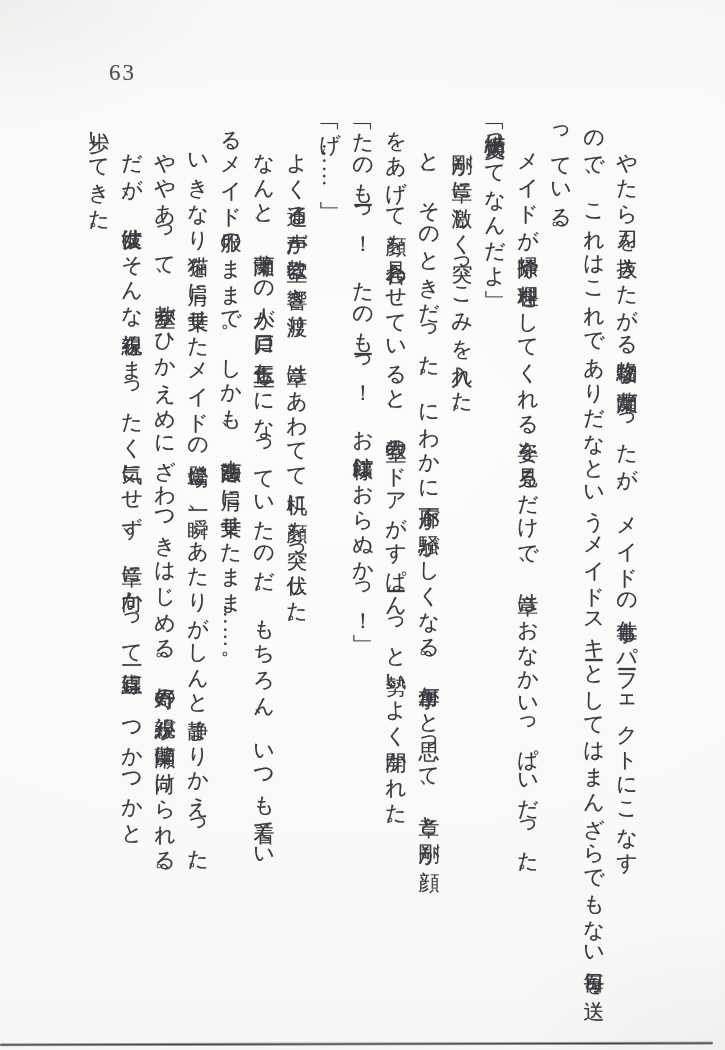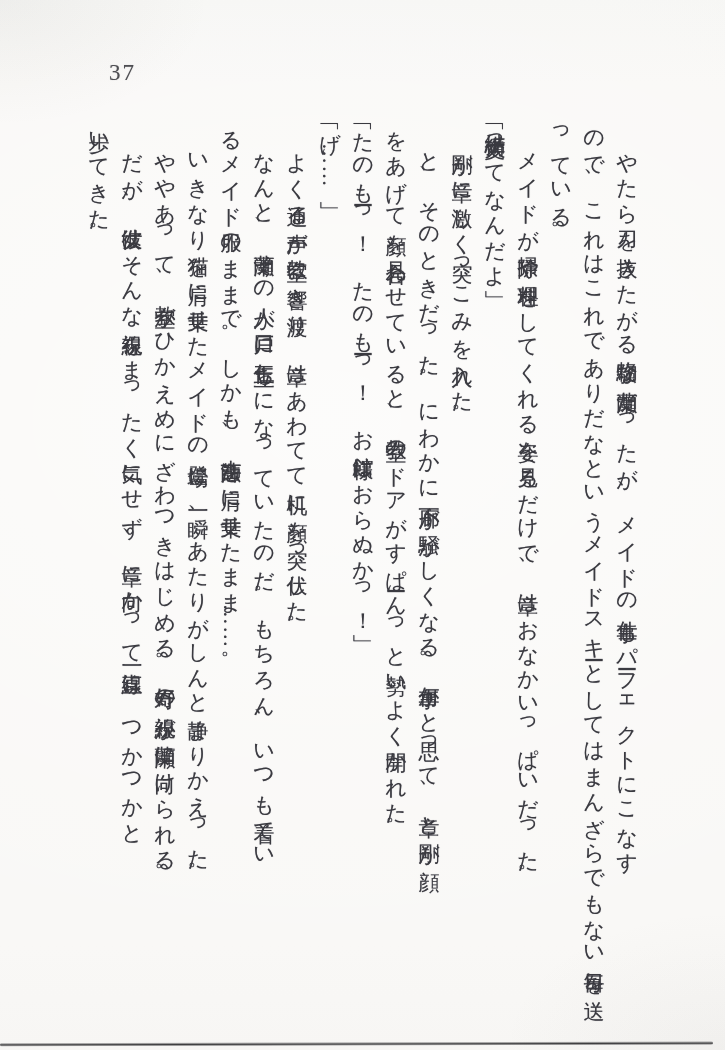--- a/index.html
+++ b/index.html
@@ -69,21 +69,21 @@
       rgba(70,70,72,0.5) 80%,
       rgba(70,70,72,0) 100%);
     border-radius: 2px;
   }
 </style>
 </head>
 <body>
 
 <div id="stage">
 
-  <div class="page-number">37</div>
+  <div class="page-number">63</div>
 
   <div class="text-block">
     <p class="text-line">　やたら刀を抜きたがる物騒な蘭瀬だったが、メイドの仕事もパーフェクトにこなす</p>
     <p class="text-line">ので、これはこれでありだなというメイドスキーとしてはまんざらでもない毎日を送</p>
     <p class="text-line">っている。</p>
     <p class="text-line">　メイドが掃除や料理をしてくれる姿を見るだけで、章はおなかいっぱいだった。</p>
     <p class="text-line">「結構大変ってなんだよ」</p>
     <p class="text-line">　剛が章に激しく突っこみを入れた。</p>
     <p class="text-line">　と、そのときだった。にわかに廊下が騒がしくなる。何事かと思って、章と剛が顔</p>
     <p class="text-line">をあげて顔を見合わせていると、教室のドアがすぱーんっと勢いよく開かれた。</p>

